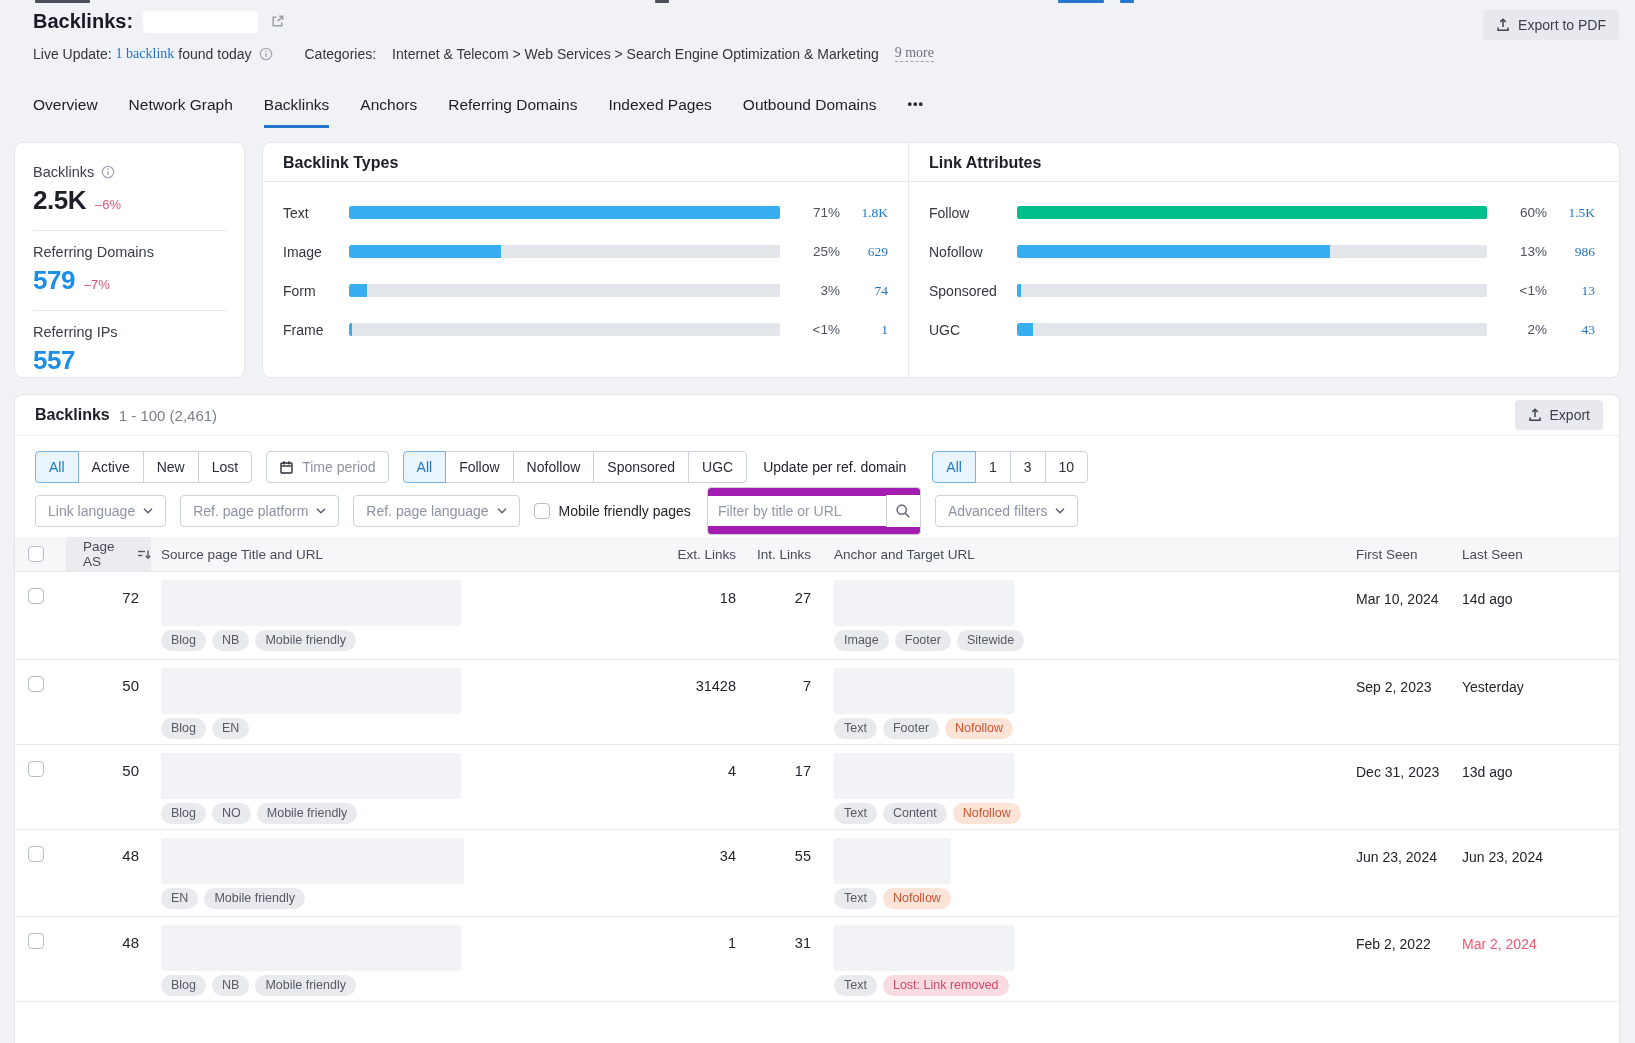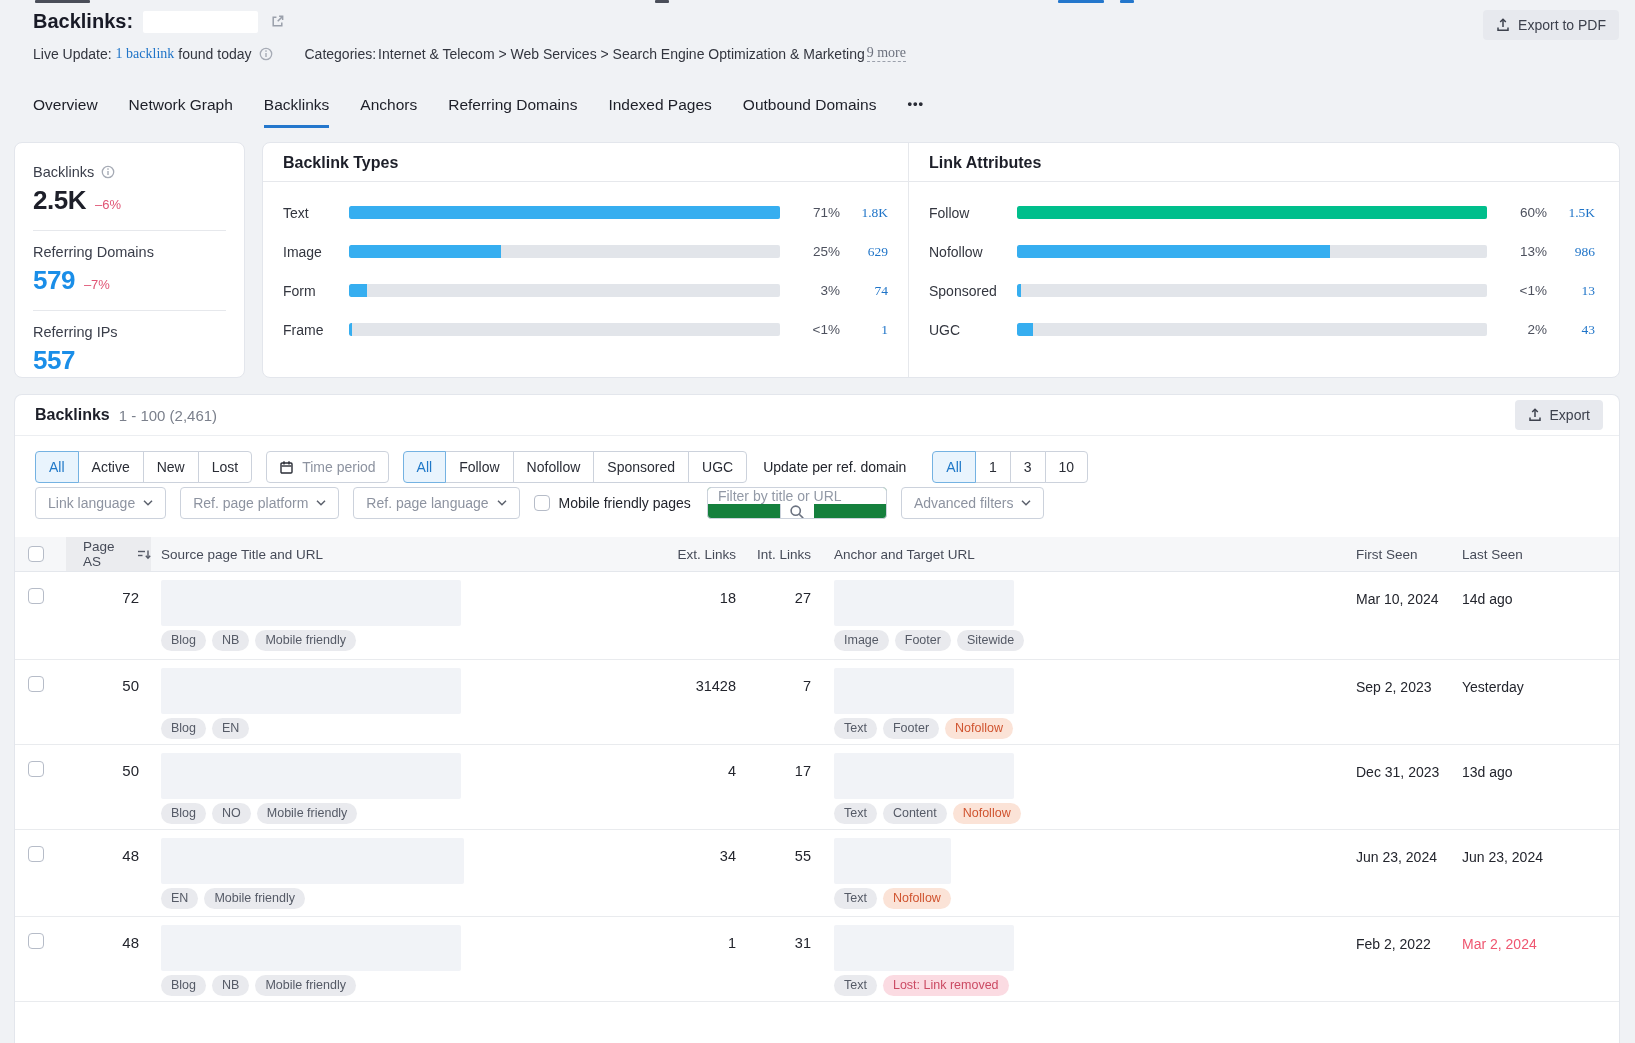--- a/index.html
+++ b/index.html
@@ -20,21 +20,21 @@
   .title-row { display:flex; align-items:center; gap:10px; }
   .page-title { font-size:20px; font-weight:700; color:#181a26; }
   .title-redact { width:115px; height:22px; background:#ffffff; border-radius:2px; }
   .ext-icon { display:inline-flex; margin-left:2px; cursor:pointer; }
   .export-pdf { position:absolute; right:0; top:0; height:30px; display:inline-flex; align-items:center; gap:8px;
     background:#e7e9ee; border:none; border-radius:4px; padding:0 13px; font-size:14px; color:#3d414d; cursor:pointer;
     font-family:inherit; }
   .live-row { margin-top:12px; display:flex; align-items:center; font-size:14px; color:#33363f; }
   .live-row .lnk { color:#1f74c8; margin:0 4px; }
   .info-icon { display:inline-flex; margin-left:7px; cursor:pointer; }
-  .categories { margin-left:32px; display:flex; align-items:center; gap:2px; }
+  .categories { margin-left:32px; display:flex; align-items:center; gap:16px; }
   .cat-more { color:#6d727e; border-bottom:1px dashed #9ca1ac; cursor:pointer; }
 
   
   .tabs { position:absolute; left:33px; top:96px; display:flex; align-items:flex-end; gap:31px; }
   .tab { font-size:15.5px; color:#1d1f28; padding-bottom:11px; cursor:pointer; border-bottom:3px solid transparent; }
   .tab.active { font-weight:400; border-bottom-color:#2477cc; }
   .tab-more { font-size:13px; letter-spacing:1px; font-weight:700; color:#2a2d36; padding-bottom:14px; }
 
   
   .card { position:absolute; background:#fff; border:1px solid #e3e6ec; border-radius:8px; }
@@ -86,22 +86,22 @@
   .seg-item:first-child { margin-left:0; border-radius:4px 0 0 4px; }
   .seg-item:last-child { border-radius:0 4px 4px 0; }
   .seg-item.selected { background:#e9f4fd; border-color:#74b2e2; color:#1f78c8; z-index:1; }
   .btn-outline { height:32px; display:inline-flex; align-items:center; gap:8px; background:#fff;
     border:1px solid #ccd2dc; border-radius:4px; padding:0 12px; font-size:14px; cursor:pointer; font-family:inherit; }
   .gray-label { color:#8d93a0; }
   .flabel { font-size:14px; color:#23252d; margin:0 12px 0 2px; }
   .cbx { width:16px; height:16px; border:1.5px solid #b6bcc8; border-radius:4px; background:#fff; cursor:pointer; }
   .cb-group { display:flex; align-items:center; gap:9px; margin-right:16px; }
   .cb-group span { font-size:14px; color:#23252d; }
-  .search-box { display:flex; align-items:center; height:32px; border:1px solid #ccd2dc; border-radius:4px;
-    background:#15803d; overflow:hidden; margin-right:14px;flex-direction:column; }
+  .search-box { display:flex; align-items:center; height:48px; border:1px solid #ccd2dc; border-radius:4px;
+    background:#a21caf; overflow:hidden; margin-right:14px; }
   .search-box input { border:none; outline:none; height:30px; width:178px; padding:0 10px; font-size:14px;
     font-family:inherit; color:#23252d; }
   .search-box input::placeholder { color:#9299a6; }
   .search-btn { width:34px; height:32px; display:flex; align-items:center; justify-content:center;
     border-left:1px solid #ccd2dc; cursor:pointer; background:#fff; }
 
   .thead { position:absolute; left:0; top:142px; width:100%; height:35px; background:#f6f7f9;
     border-bottom:1px solid #e4e7ec; font-size:13.5px; color:#464b58; }
   .thead .hcell { position:absolute; top:0; height:100%; display:flex; align-items:center; }
   .hcell-as { background:#ebecef; padding-left:17px; gap:7px; cursor:pointer; }

